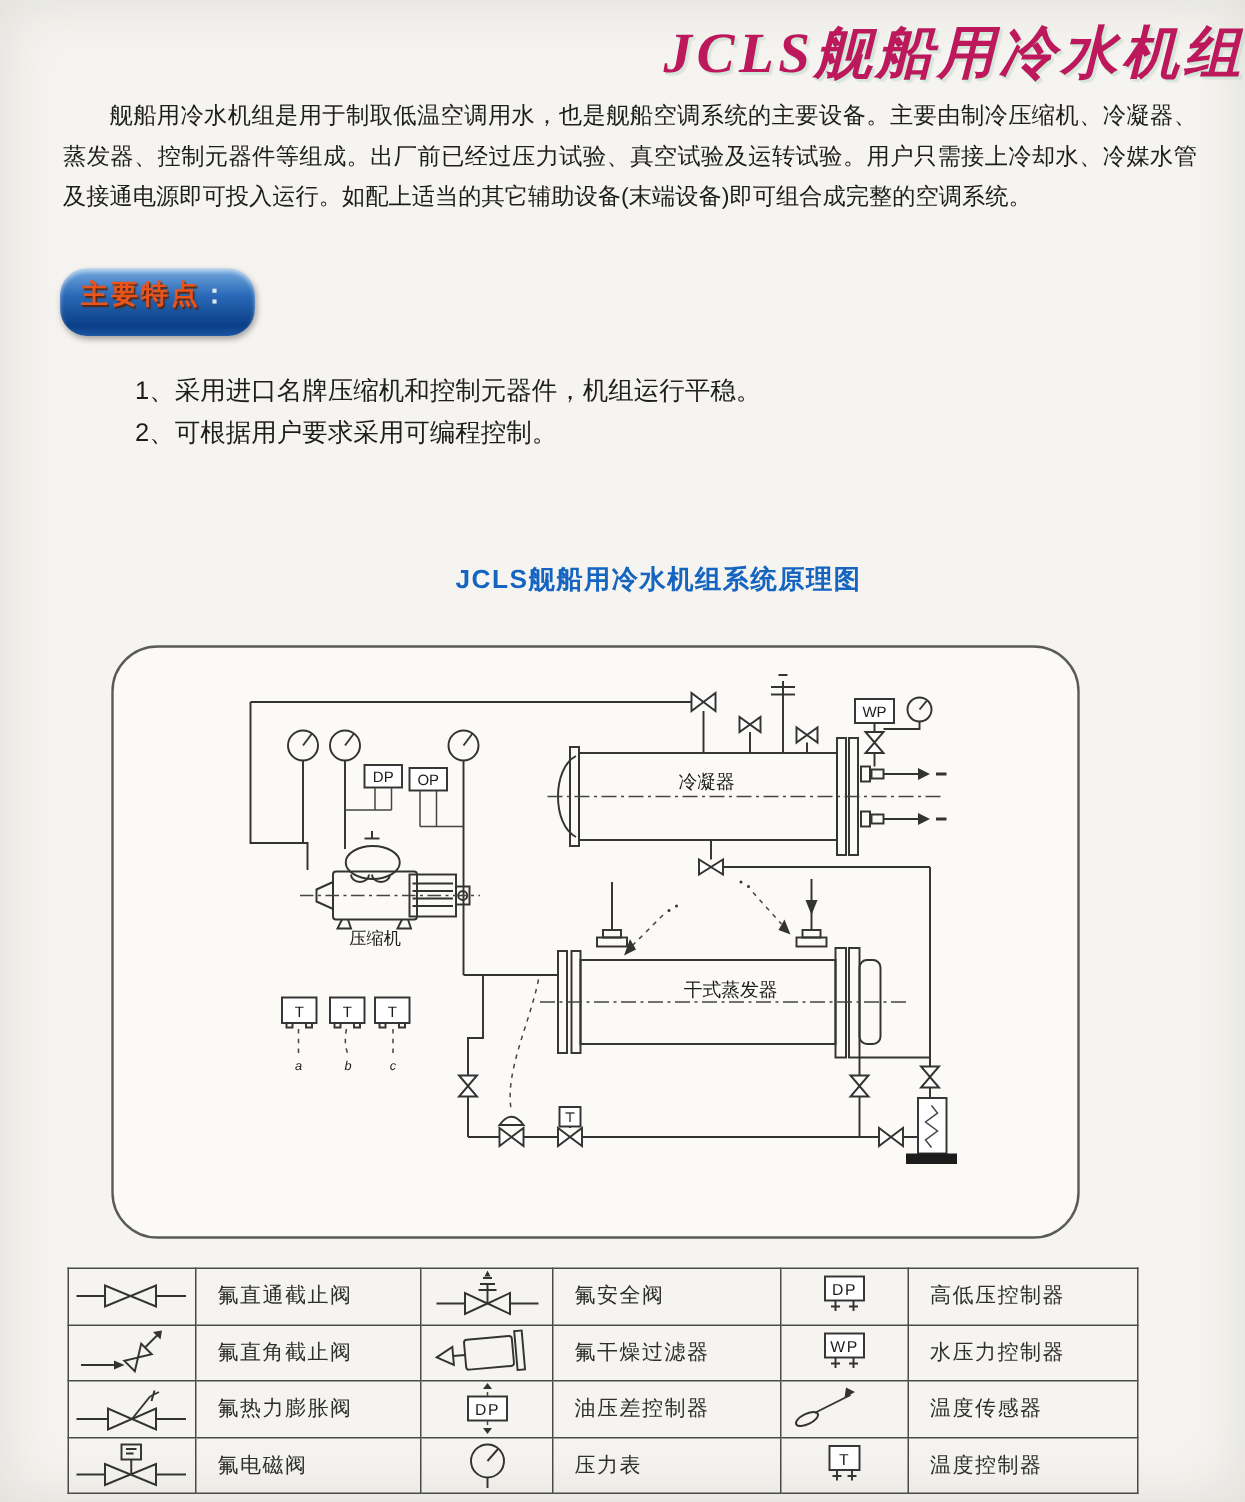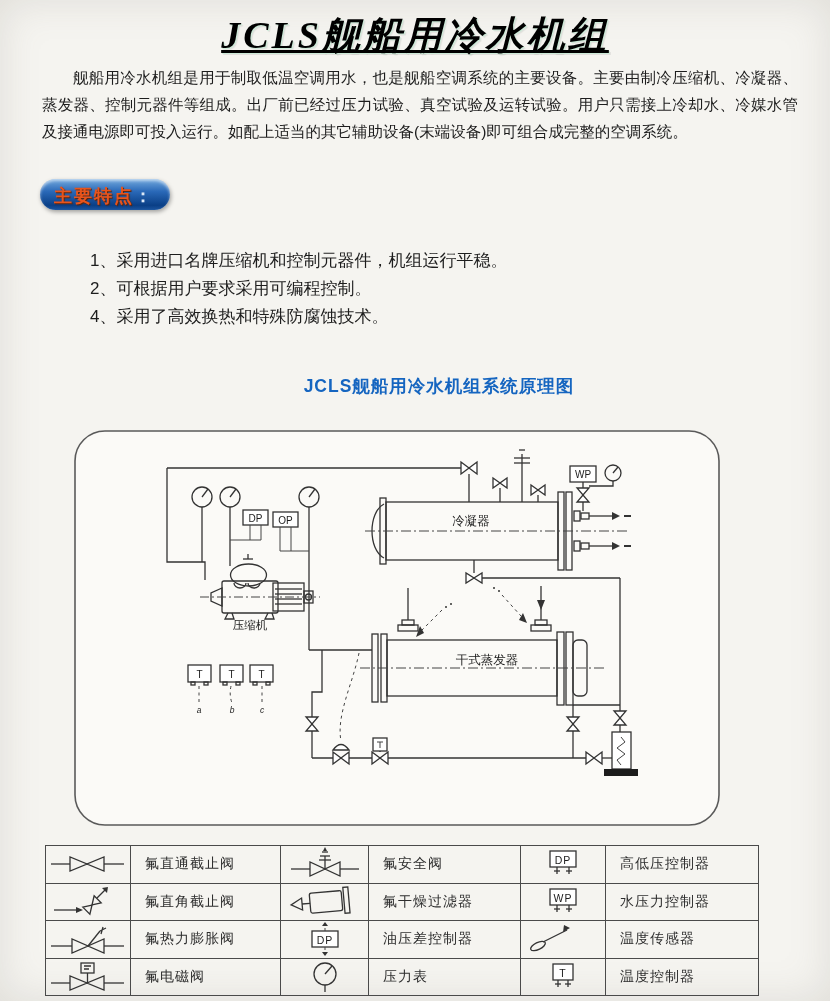--- a/index.html
+++ b/index.html
@@ -3,34 +3,33 @@
 <meta charset="utf-8">
 <style>
   html,body{margin:0;padding:0;background:#e8e6e1;}
   #canvas{
     position:relative;width:830px;height:1001px;margin:0 auto;
     background:#f5f4f0;overflow:hidden;
     font-family:"Liberation Sans",sans-serif;color:#222;
     box-shadow:inset 0 0 40px rgba(120,115,105,.18);
   }
   .page-title{
-    position:absolute;top:10px;left:0;width:100%;text-align:center;
+    position:absolute;top:10px;left:0;width:100%;text-align:right;
     font-family:"Liberation Serif",serif;font-style:italic;font-weight:bold;
-    font-size:38px;letter-spacing:3px;color:#000000;
+    font-size:38px;letter-spacing:3px;color:#be185d;
     text-shadow:1px 1px 0 #cdead8, 2px 2px 1px rgba(0,0,0,.08);
-    text-decoration:underline;
   }
   .intro{
     position:absolute;top:60px;left:38px;width:756px;
     font-size:15.5px;line-height:27px;text-align:justify;text-indent:2em;
     color:#1d1d1d;margin:4px;
   }
   .feature-banner{
     position:absolute;top:179px;left:40px;
-    padding:5px 16px 2px 14px;border-radius:18px;
+    padding:5px 16px 16px 14px;border-radius:18px;
     background:linear-gradient(#74aade,#2a69b8 40%,#0a3f86 85%,#1b55a0);
     box-shadow:inset 0 2px 3px rgba(255,255,255,.55), 1px 2px 4px rgba(0,0,0,.35);
     font-size:18px;font-weight:bold;letter-spacing:2px;
   }
   .feature-banner .txt{color:#e8541c;text-shadow:1px 1px 1px #5c2304;}
   .feature-banner .colon{color:#dce8f7;font-weight:bold;}
   .feature-list{
     position:absolute;top:230px;left:73px;margin:17px;padding:0;list-style:none;
     font-size:17px;line-height:28px;color:#1d1d1d;
   }
@@ -65,21 +64,20 @@
 
   <p class="intro">舰船用冷水机组是用于制取低温空调用水，也是舰船空调系统的主要设备。主要由制冷压缩机、冷凝器、蒸发器、控制元器件等组成。出厂前已经过压力试验、真空试验及运转试验。用户只需接上冷却水、冷媒水管及接通电源即可投入运行。如配上适当的其它辅助设备(末端设备)即可组合成完整的空调系统。</p>
 
   <div class="feature-banner">
     <span class="txt">主要特点</span><span class="colon">：</span>
   </div>
 
   <ul class="feature-list">
     <li>1、采用进口名牌压缩机和控制元器件，机组运行平稳。</li>
     <li>2、可根据用户要求采用可编程控制。</li>
-    <li>4、采用了高效换热和特殊防腐蚀技术。</li>
   </ul>
 
   <div class="diagram-title">JCLS舰船用冷水机组系统原理图</div>
 
   <div class="diagram-wrap">
     <svg width="650" height="400" viewBox="0 0 650 400">
 
       <rect x="3" y="3" width="644" height="394" rx="30" fill="#fbfaf7" stroke="#5a5a5a" stroke-width="1.6"></rect>
 
       <g class="st">

